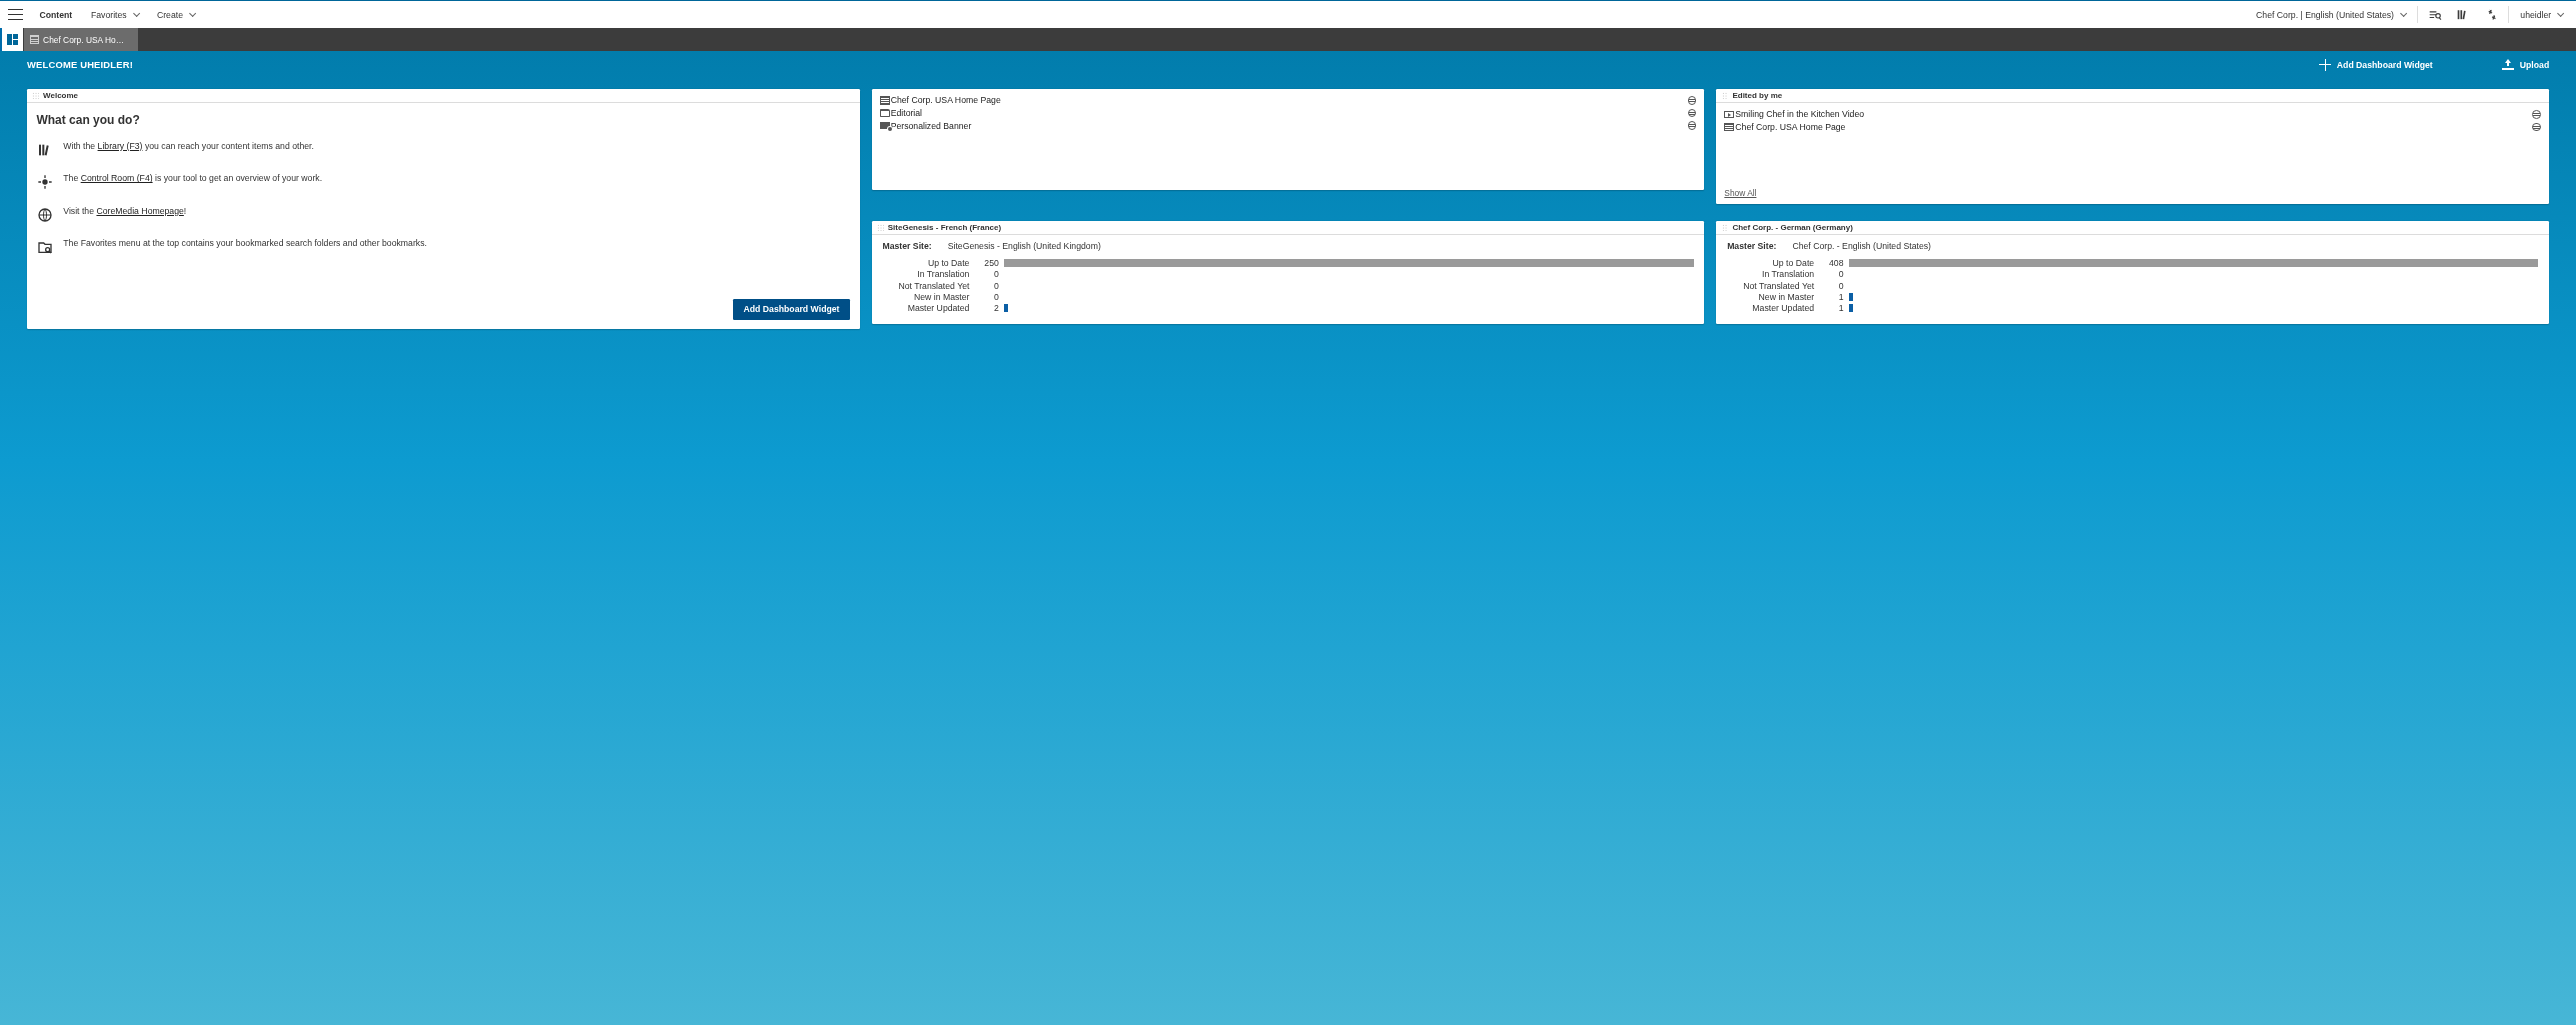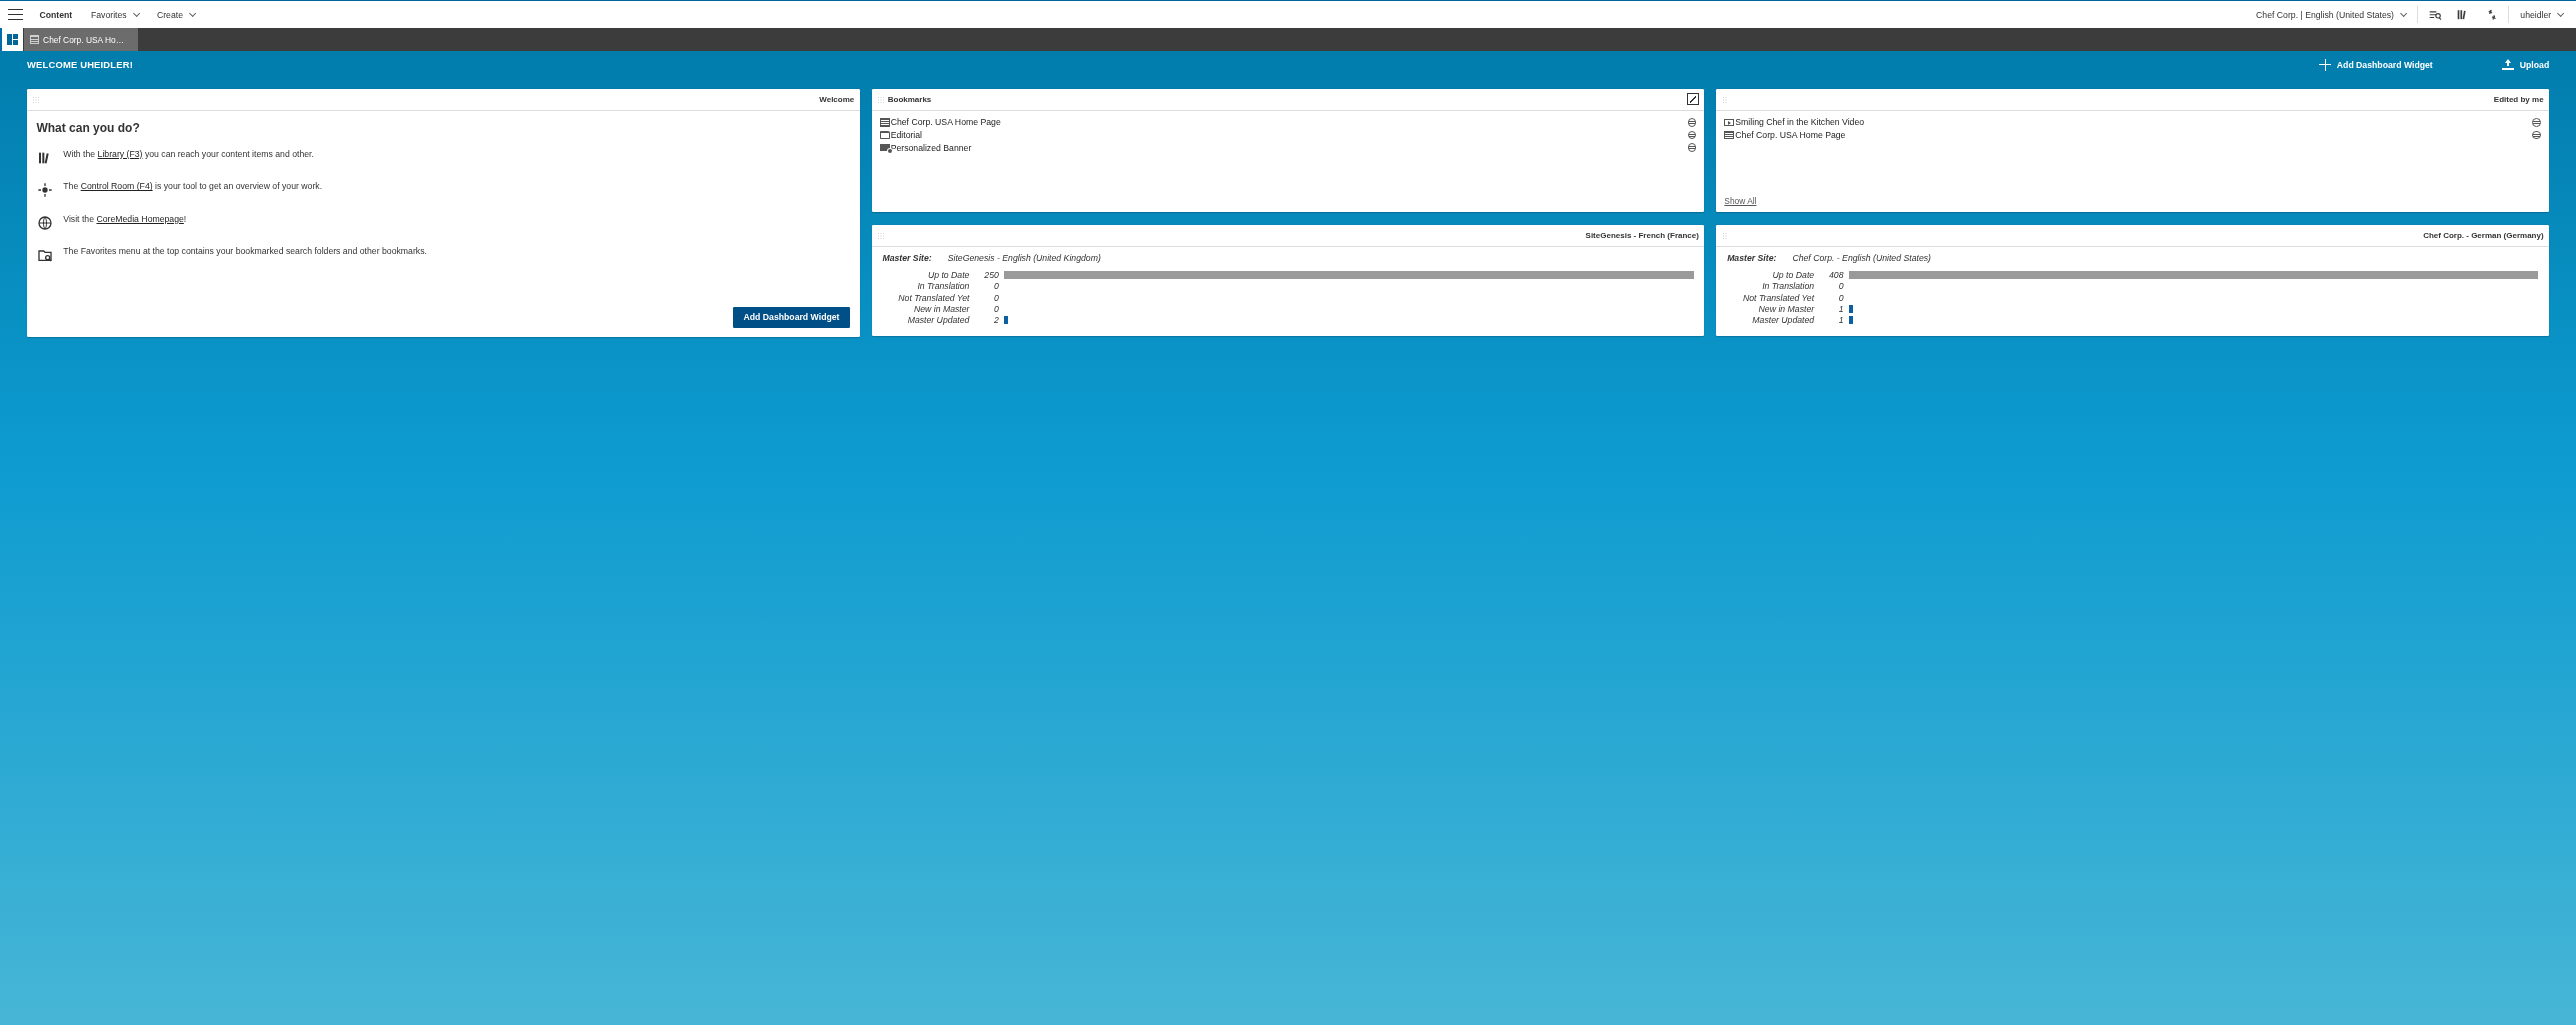--- a/index.html
+++ b/index.html
@@ -147,25 +147,25 @@
     gap: 12px;
     align-items: start;
   }
   .card {
     background: #fff;
     border-radius: 1.3px;
     box-shadow: 0 0.7px 1.3px rgba(0,0,0,.2);
     display: flex; flex-direction: column;
   }
   .card-head {
-    height: 22px;
+    height: 14px;
     border-bottom: 0.7px solid #dcdcdc;
     padding: 0 5.4px;
     display: flex; align-items: center; gap: 4px;
-    font-weight: 700; font-size: 8px; color: #333; justify-content: space-between;
+    font-weight: 700; font-size: 8px; color: #333;
   }
   .grip {
     width: 6.7px; height: 6.7px;
     background-image: radial-gradient(#bbb 0.7px, transparent 0.7px);
     background-size: 2.7px 2.7px;
     cursor: move;
   }
   .card-head .spacer { flex:1; }
   .edit-box {
     width: 12px; height: 12px;
@@ -214,21 +214,21 @@
     position:relative; cursor:pointer;
   }
   .globe::before, .globe::after{
     content:""; position:absolute; left:0; width:100%; height:0.7px; background:#555;
   }
   .globe::before{ top:2px; } .globe::after{ bottom:2px;}
   .list-footer { margin-top:auto; padding-top:4px; }
   .show-all { color:#555; text-decoration: underline; font-size:8.4px; cursor:pointer; }
 
   
-  .trans-body { padding: 6.7px 10.8px 9.4px 10.8px; font-style: italic; }
+  .trans-body { padding: 6.7px 10.8px 9.4px 10.8px; }
   .master-row { display:flex; gap:16px; font-size:8.7px; margin-bottom:6.7px;}
   .master-row .lbl { font-weight:600; }
   .stat-row {
     display:grid;
     grid-template-columns: 87px 24px 1fr;
     align-items:center;
     gap: 5.4px;
     font-size: 8.7px;
     margin: 1.3px 0;
   }
@@ -381,28 +381,20 @@
       </div>
 
 
       <div class="welcome-footer">
         <button class="btn-primary">Add Dashboard Widget</button>
       </div>
     </div>
   </div>
 
   <div class="card">
-    <div class="card-head">
-      <span class="grip"></span>
-      <span>Bookmarks</span>
-      <span class="spacer"></span>
-      <span class="edit-box">
-          <span class="pencil"></span>
-        </span>
-    </div>
     <div class="list-body">
         <div class="list-row">
           <div class="item-icon icon-page"></div>
           <span>Chef Corp. USA Home Page</span>
           <span class="row-spacer"></span>
           <div class="globe"></div>
         </div>
         <div class="list-row">
           <div class="item-icon icon-folder"></div>
           <span>Editorial</span>

